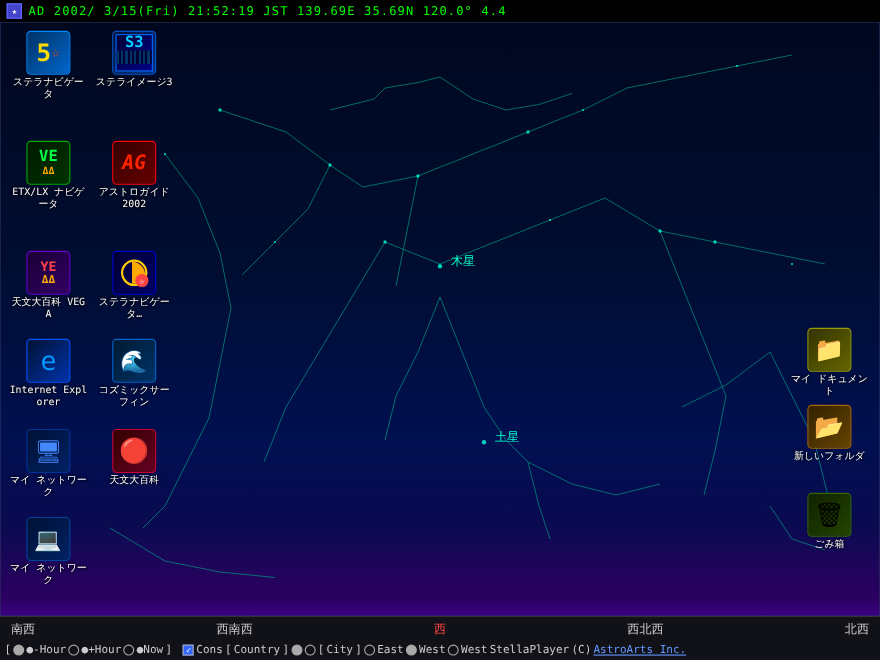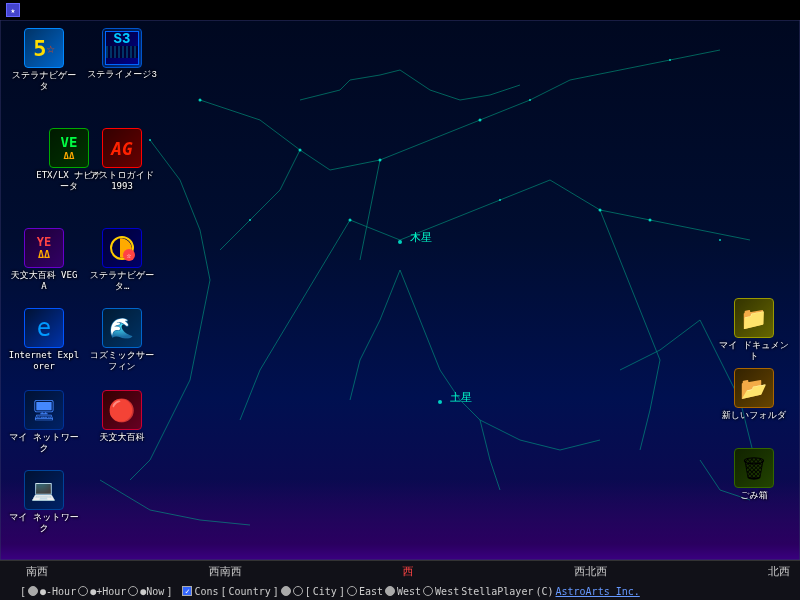--- a/index.html
+++ b/index.html
@@ -55,21 +55,20 @@
 
     #status-bar {
       position: absolute;
       bottom: 0;
       left: 0;
       width: 800px;
       height: 40px;
       background: #111118;
       border-top: 1px solid #333;
       z-index: 100;
-      padding-left: 16px;
     }
 
     #compass-row {
       display: flex;
       align-items: center;
       justify-content: space-between;
       height: 20px;
       padding: 0 10px;
       color: #cccccc;
       font-size: 11px;
@@ -201,20 +200,21 @@
     .icon-mydoc { background: linear-gradient(135deg, #333300, #666600); border: 1px solid #999900; }
     .icon-newfolder { background: linear-gradient(135deg, #332200, #664400); border: 1px solid #aa6600; }
     .icon-trash { background: linear-gradient(135deg, #112200, #224400); border: 1px solid #336600; }
     .icon-mypc { background: linear-gradient(135deg, #001133, #002266); border: 1px solid #004499; }
   </style>
 </head>
 <body>
 
 <div id="title-bar">
   <div id="title-bar-icon">★</div>
+  <span id="title-text">AD 2002/ 3/15(Fri) 21:52:19 JST  139.69E 35.69N  120.0°   4.4</span>
 </div>
 
 <div id="sky-canvas">
   <div id="sky-bottom"></div>
 
   <svg id="constellation-svg" viewBox="0 0 800 540">
 
     <g stroke="#00aa88" stroke-width="0.8" fill="none" opacity="0.7">
 
       <line x1="200" y1="80" x2="260" y2="100"></line>
@@ -328,45 +328,45 @@
 <div id="desktop-icons">
 
   <div class="desktop-icon" style="left: 8px; top: 28px;">
     <div class="icon-img icon-stella" style="border-radius:4px; font-size:20px; color:#00ccff; font-weight:bold;">
       <span style="font-size:22px; color:#ffdd00;">5</span>
         <span style="font-size:14px; color:#ff4400;">☆</span>
     </div>
     <span class="icon-label">ステラナビゲータ</span>
   </div>
 
-  <div class="desktop-icon" style="left: 86px; top: 28px; font-family: Liberation Mono, monospace;">
+  <div class="desktop-icon" style="left: 86px; top: 28px;">
     <div class="icon-img icon-stellaimg" style="border-radius:4px; position:relative;">
       <div style="position:absolute; top:2px; left:2px; right:2px; bottom:2px; border:1px solid #0066ff; background: linear-gradient(135deg, #000033, #000088);">
         <div style="color:#00ccff; font-size:14px; font-weight:bold; text-align:center; line-height:1;">S3</div>
         <div style="width:100%; height:12px; background: repeating-linear-gradient(90deg, #003366 0px, #003366 2px, #000033 2px, #000033 4px);"></div>
       </div>
     </div>
     <span class="icon-label">ステライメージ3</span>
   </div>
 
-  <div class="desktop-icon" style="left: 8px; top: 128px; margin-left: 25px;">
+  <div class="desktop-icon" style="left: 8px; top: 128px;">
     <div class="icon-img icon-etx" style="border-radius:4px;">
       <div style="color:#00ff44; font-size:10px; font-weight:bold; text-align:center; line-height:1.2;">
         <div style="font-size:14px;">VE</div>
         <div style="font-size:9px; color:#ffaa00;">ΔΔ</div>
       </div>
     </div>
     <span class="icon-label">ETX/LX ナビゲータ</span>
   </div>
 
   <div class="desktop-icon" style="left: 86px; top: 128px;">
     <div class="icon-img icon-astro" style="border-radius:4px;">
       <div style="color:#ff2200; font-size:18px; font-weight:bold; text-align:center; font-style:italic;">AG</div>
     </div>
-    <span class="icon-label">アストロガイド 1993</span>
+    <span class="icon-label">アストロガイド 2002</span>
   </div>
 
   <div class="desktop-icon" style="left: 8px; top: 228px;">
     <div class="icon-img icon-tenkyo" style="border-radius:4px;">
       <div style="color:#cc44ff; font-size:14px; font-weight:bold; text-align:center; line-height:1.2;">
         <div style="font-size:12px; color:#ff4444;">YE</div>
         <div style="font-size:10px; color:#ffaa00;">ΔΔ</div>
       </div>
     </div>
     <span class="icon-label">天文大百科 VEGA</span>

